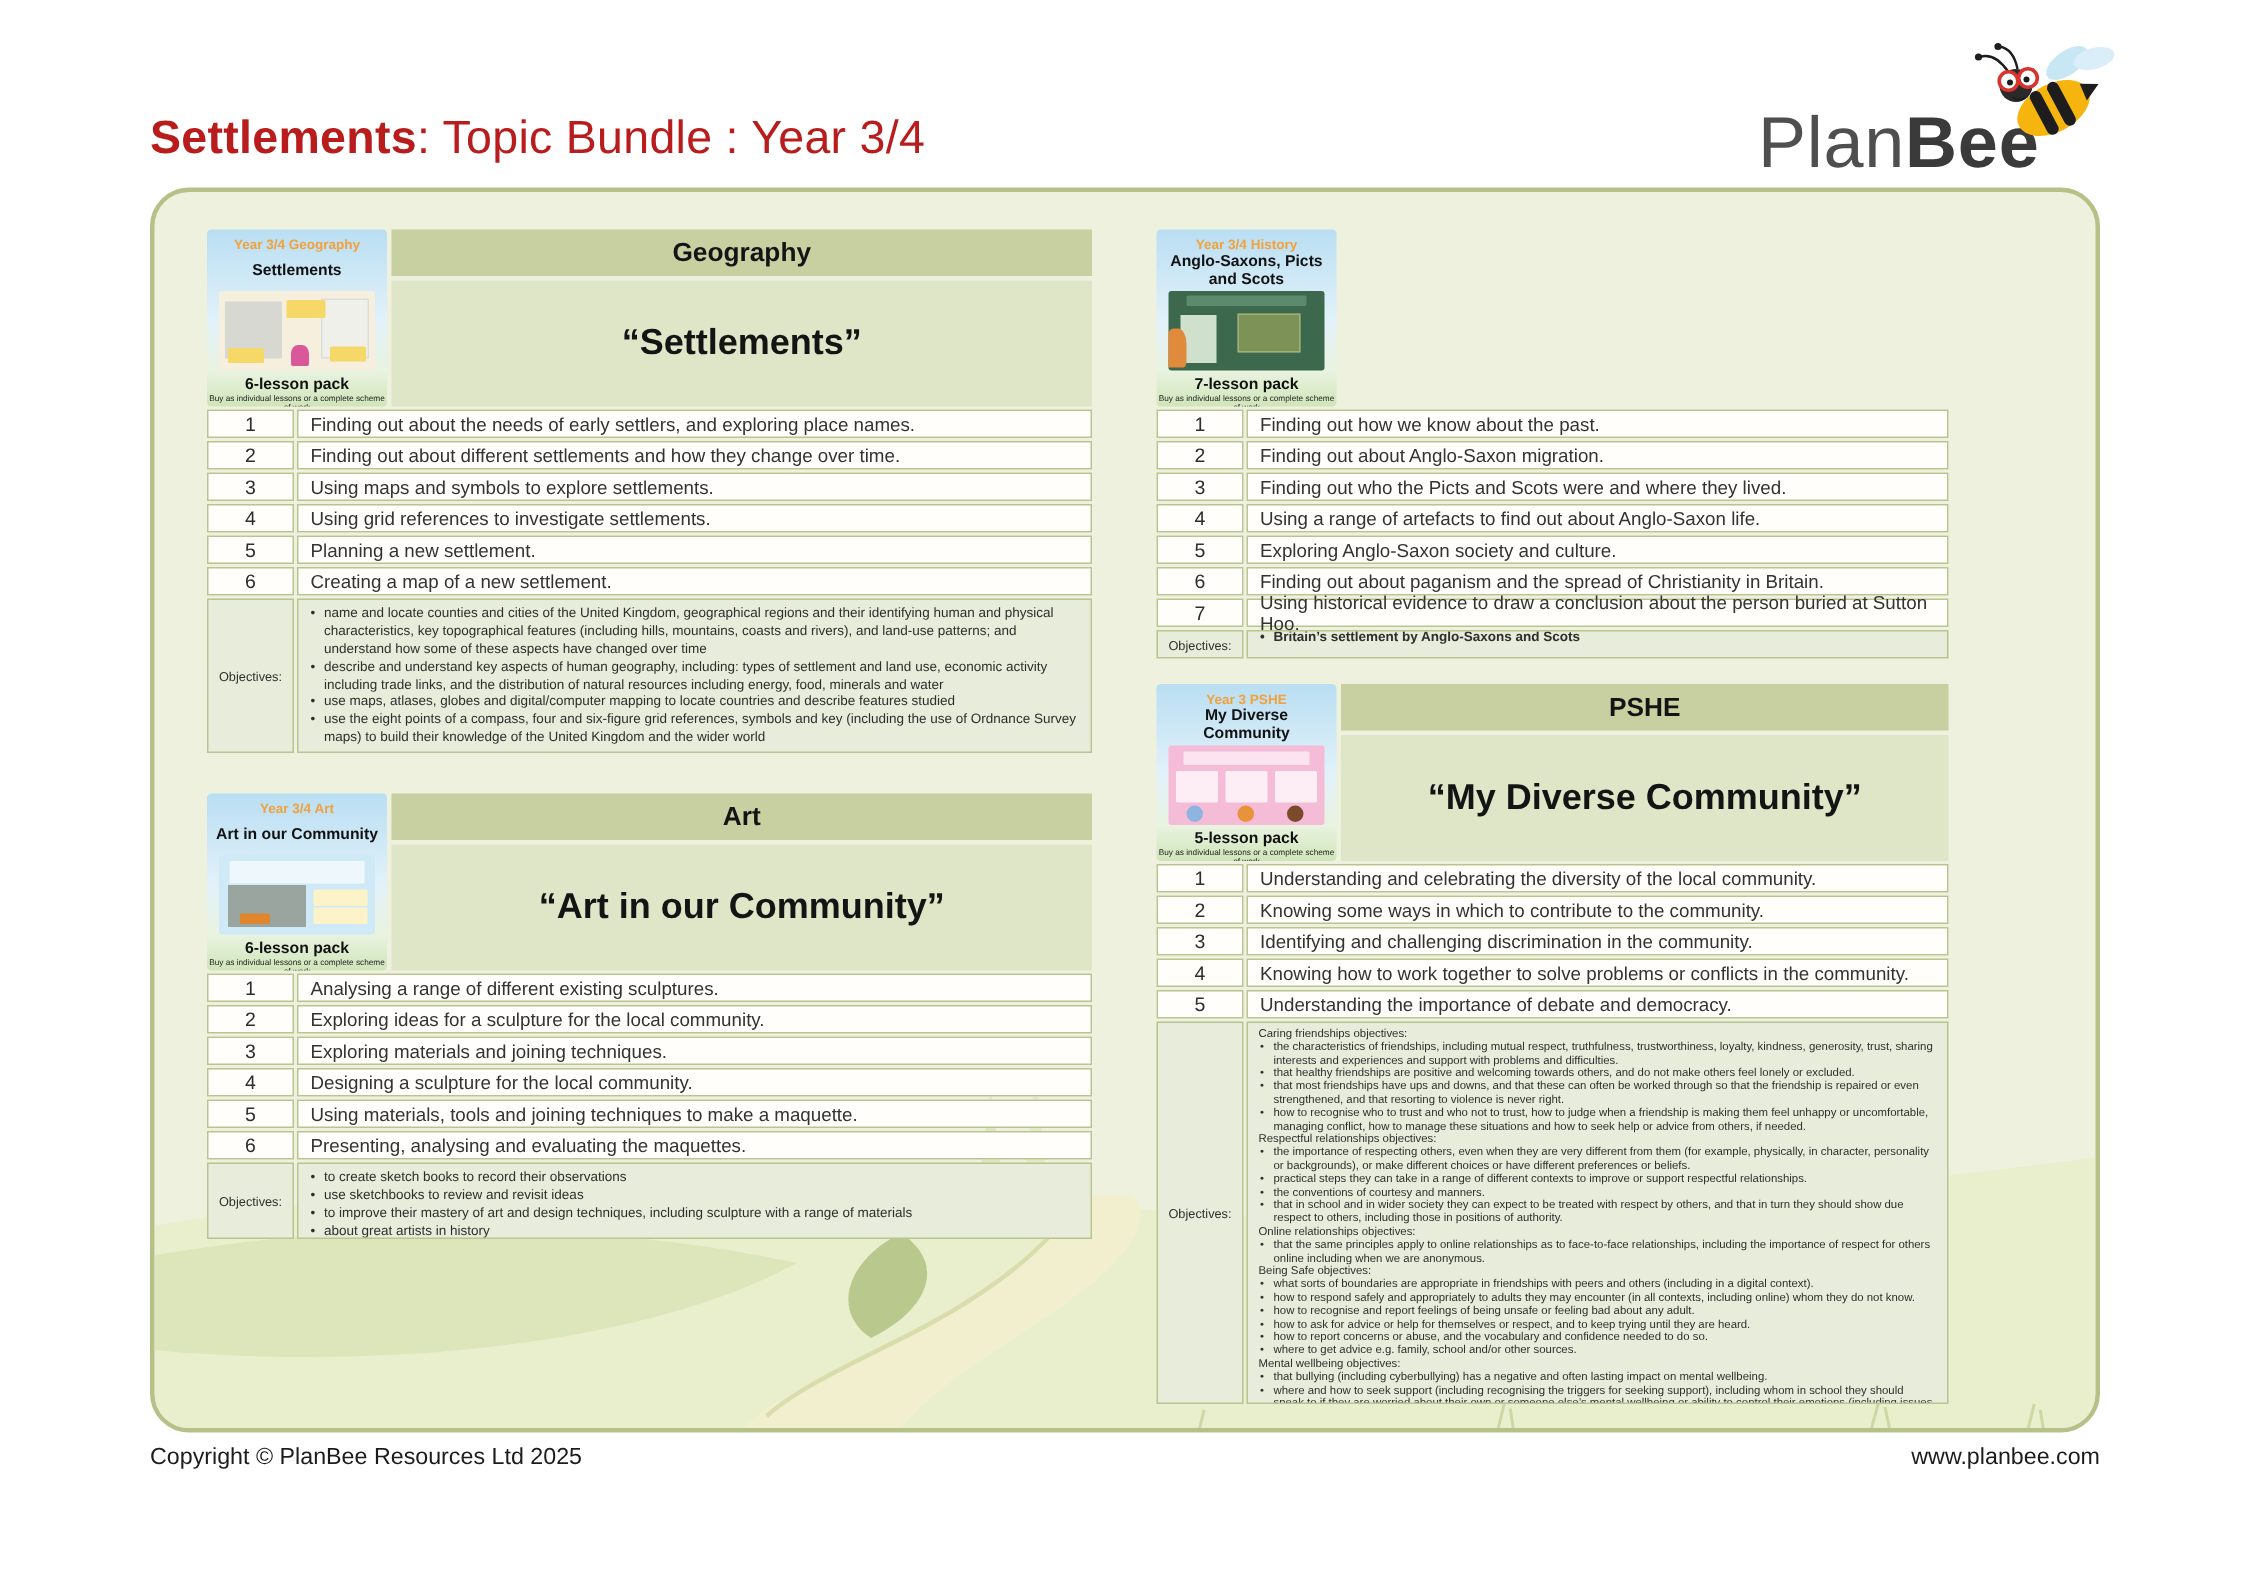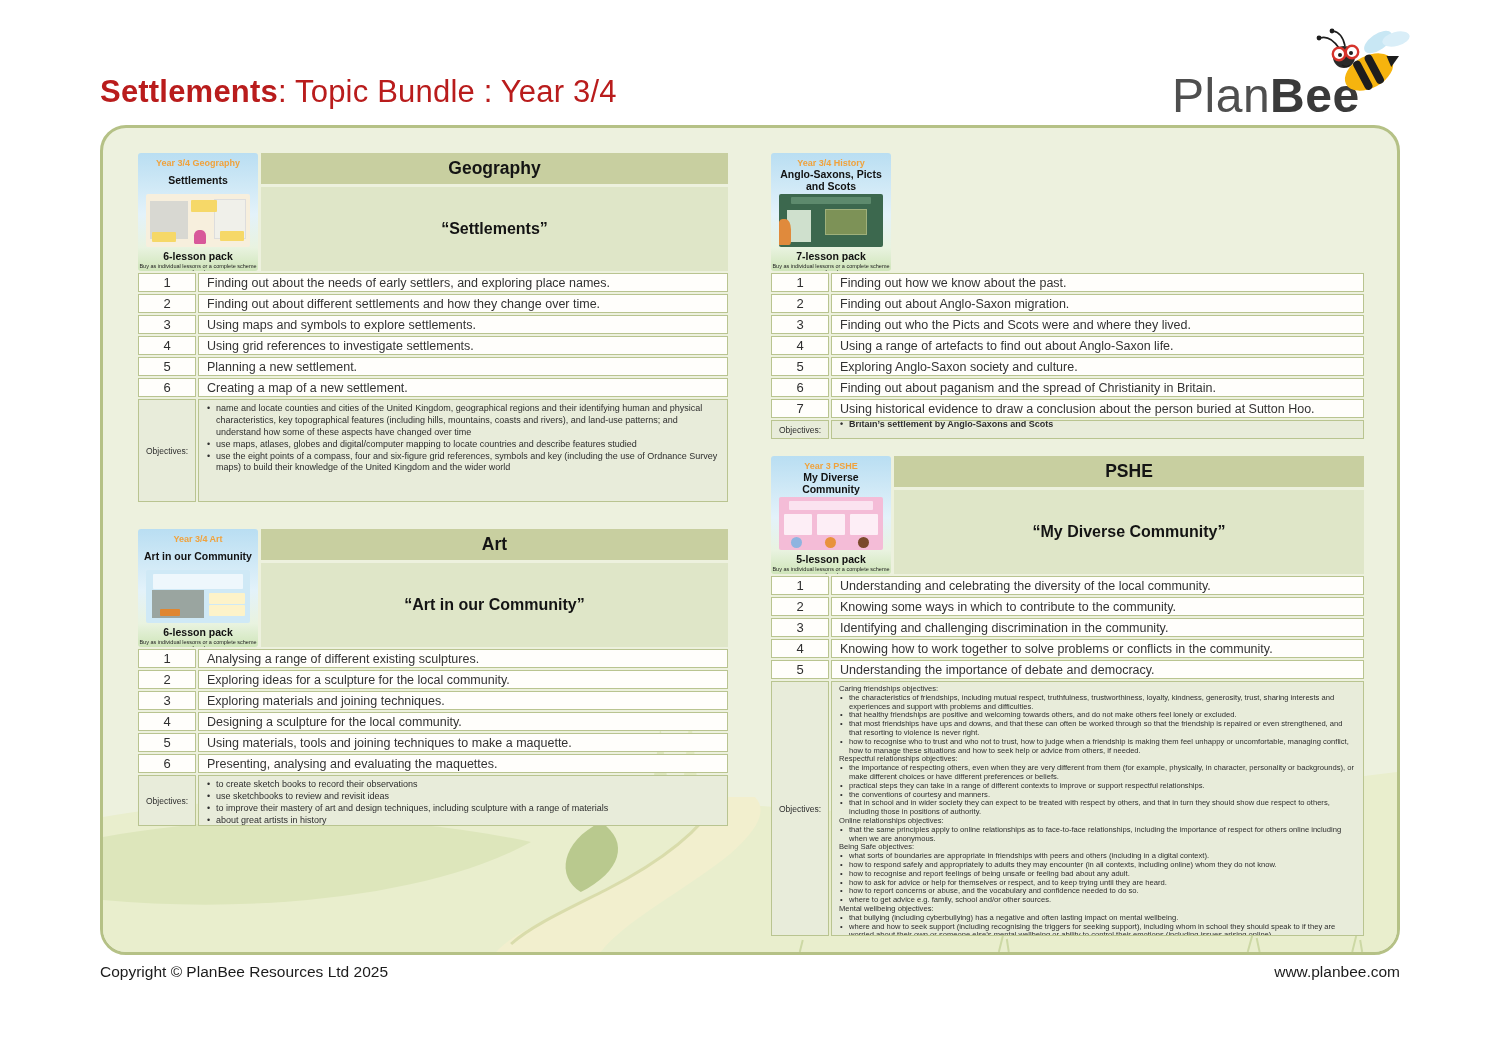--- a/index.html
+++ b/index.html
@@ -14,21 +14,21 @@
   .logo-text .lb { font-weight:800; color:#3a3a3a;text-align:center; }
   .bee { position:absolute; right:-4px; top:-2px; }
 
   .container { position:absolute; left:100px; top:125px; width:1300px; height:830px;
                background:#edf1de; border:3px solid #b5c186; border-radius:26px; overflow:hidden; }
 
   .landscape { position:absolute; left:0; bottom:0; width:100%; height:250px; }
 
   .col { position:absolute; top:25px; }
   .col-left  { left:35px;  width:590px; }
-  .col-right { left:668px; width:593px; }
+  .col-right { left:668px; width:528px; }
 
   .card { position:relative; }
   .card-art  { margin-top:27px; }
   .card-pshe { margin-top:17px; }
 
   .card-top { display:flex; height:118px; }
   .thumb { width:120px; height:118px; flex:none; position:relative; text-align:center; padding-top:5px;
            background:linear-gradient(#b9def2 0%, #e3f2fa 52%, #e9f3e0 80%, #cfe5b9 100%); border-radius:3px; overflow:hidden; }
   .t-year { font-size:9px; font-weight:800; color:#f0a23c; height:11px; }
   .t-name { font-size:10.5px; font-weight:800; color:#121212; line-height:1.1; height:24px;
@@ -65,21 +65,21 @@
   .slide-pshe .c2 { left:38px; top:17px; width:28px; height:21px; background:#fdeef6; border-radius:1px; }
   .slide-pshe .c3 { left:71px; top:17px; width:28px; height:21px; background:#fdeef6; border-radius:1px; }
   .slide-pshe .h1 { left:12px; bottom:2px; width:11px; height:11px; background:#8fb4e0; border-radius:50%; }
   .slide-pshe .h2 { left:46px; bottom:2px; width:11px; height:11px; background:#e8923c; border-radius:50%; }
   .slide-pshe .h3 { left:79px; bottom:2px; width:11px; height:11px; background:#7a4a2b; border-radius:50%; }
 
   .card-head { flex:1; margin-left:3px; display:flex; flex-direction:column; }
   .band-subject { height:31px; background:#c8cfa0; display:flex; align-items:center; justify-content:center;
                   font-size:17.5px; font-weight:800; color:#141414; }
   .band-title { flex:1; margin-top:3px; background:#dfe6c8; display:flex; align-items:center; justify-content:center;
-                font-size:16px; font-weight:800; color:#141414; }
+                font-size:24px; font-weight:800; color:#141414; }
 
   .row { display:flex; margin-top:2px; align-items:stretch; }
   .cell { background:#fffefb; border:1px solid #b9c490; }
   .num  { width:58px; flex:none; display:flex; align-items:center; justify-content:center; font-size:13px; color:#2e2e2e; }
   .lesson-row .num, .lesson-row .text { height:19px; }
   .text { flex:1; margin-left:2px; display:flex; align-items:center; padding:0 8px; font-size:12.5px; color:#333; }
 
   .obj-row .cell { background:#e8ecda; }
   .obj-label { font-size:8.5px; color:#2e2e2e; }
   .obj-list  { display:block; padding:3px 8px 13px 6px; font-size:9px; line-height:1.32; overflow:hidden; }
@@ -204,20 +204,21 @@
           <div class="row lesson-row">
             <div class="cell num">6</div>
             <div class="cell text">Creating a map of a new settlement.</div>
           </div>
         </div>
       <div class="row obj-row">
         <div class="cell num obj-label">Objectives:</div>
         <div class="cell text obj-list obj-geo">
 
         <div class="obj-line bullet">name and locate counties and cities of the United Kingdom, geographical regions and their identifying human and physical characteristics, key topographical features (including hills, mountains, coasts and rivers), and land-use patterns; and understand how some of these aspects have changed over time</div>
+            <div class="obj-line bullet">describe and understand key aspects of human geography, including: types of settlement and land use, economic activity including trade links, and the distribution of natural resources including energy, food, minerals and water</div>
             <div class="obj-line bullet">use maps, atlases, globes and digital/computer mapping to locate countries and describe features studied</div>
             <div class="obj-line bullet">use the eight points of a compass, four and six-figure grid references, symbols and key (including the use of Ordnance Survey maps) to build their knowledge of the United Kingdom and the wider world</div>
           </div>
       </div>
     </div>
 
     <div class="card card-art">
       <div class="card-top">
         <div class="thumb">
           <div class="t-year">Year 3/4 Art</div>

